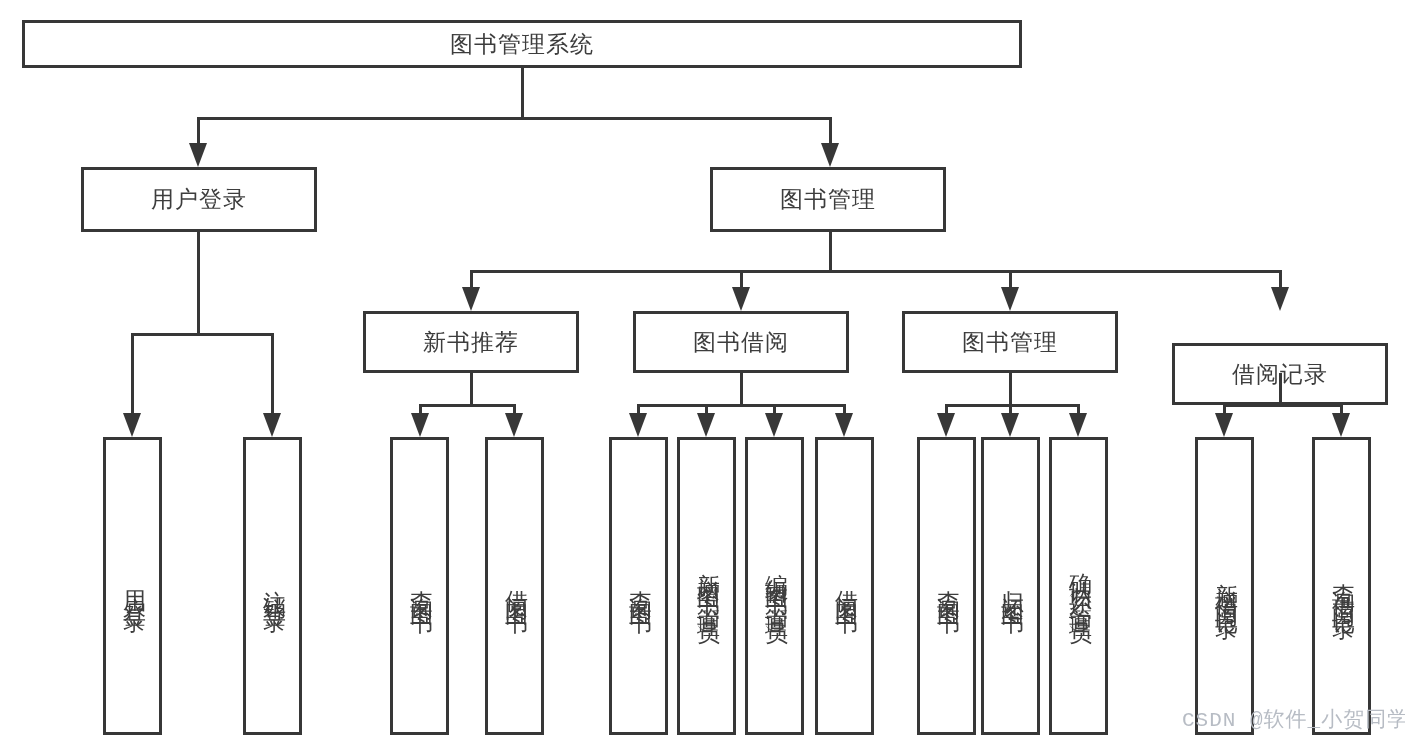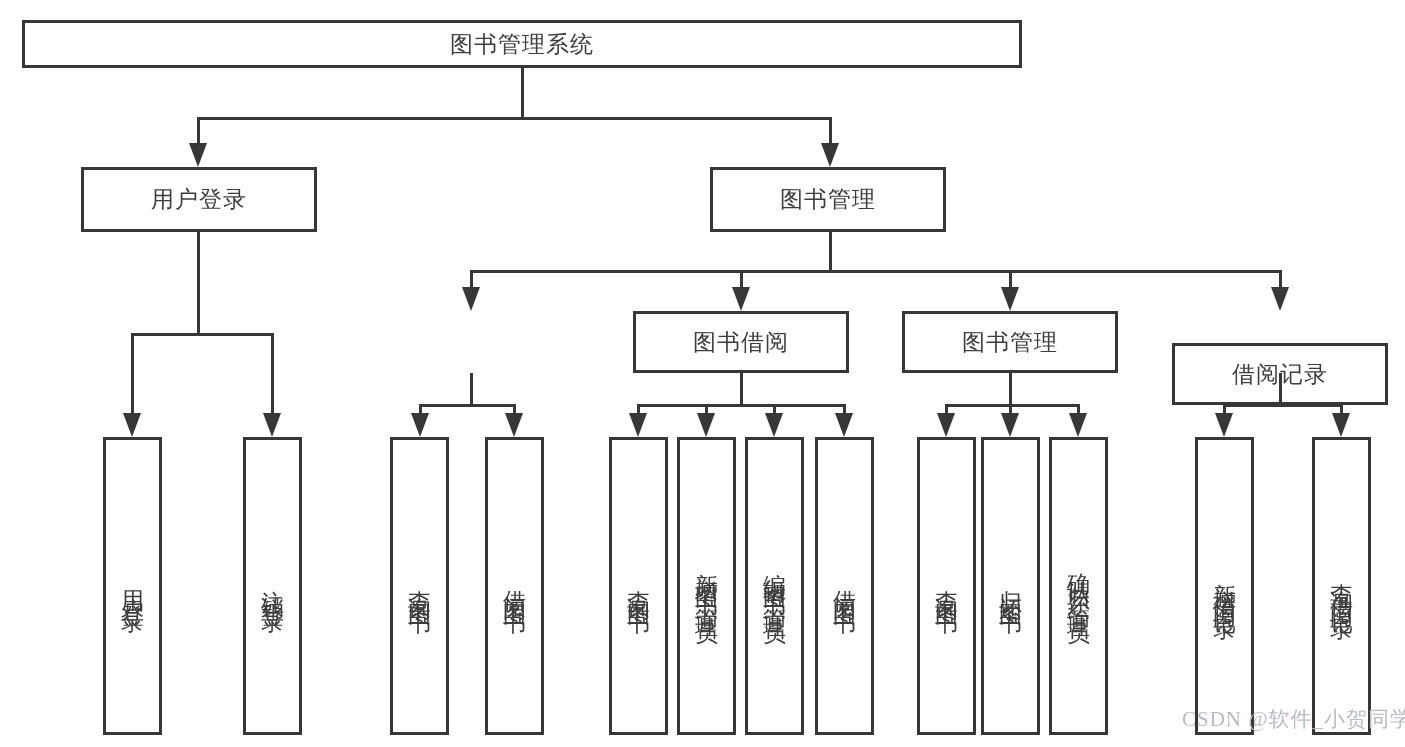--- a/index.html
+++ b/index.html
@@ -1,21 +1,21 @@
 <!DOCTYPE html>
 <html><head>
 <meta charset="utf-8">
 <style>
   html,body{margin:0;padding:0;background:#ffffff;}
   .canvas{
     position:relative;
     width:1405px;height:747px;
     background:#ffffff;
     overflow:hidden;
-    font-family:Liberation Serif, serif;
+    font-family:Liberation Mono, monospace;
   }
   .node{
     position:absolute;
     box-sizing:border-box;
     background:#ffffff;
     border:3px solid #373737;
     display:flex;
     align-items:center;
     justify-content:center;
     color:#3d3d3d;
@@ -62,20 +62,23 @@
     <span>图书管理系统</span>
   </div>
 
   <div class="node hnode" style="left:81px;top:167px;width:236px;height:65px;">
     <span>用户登录</span>
   </div>
   <div class="node hnode" style="left:710px;top:167px;width:236px;height:65px;">
     <span>图书管理</span>
   </div>
 
+  <div class="node hnode" style="left:363px;top:311px;width:216px;height:62px;">
+    <span>新书推荐</span>
+  </div>
   <div class="node hnode" style="left:633px;top:311px;width:216px;height:62px;">
     <span>图书借阅</span>
   </div>
   <div class="node hnode" style="left:902px;top:311px;width:216px;height:62px;">
     <span>图书管理</span>
   </div>
   <div class="node hnode" style="left:1172px;top:311px;width:216px;height:62px;margin-top:32px;">
     <span>借阅记录</span>
   </div>
 

